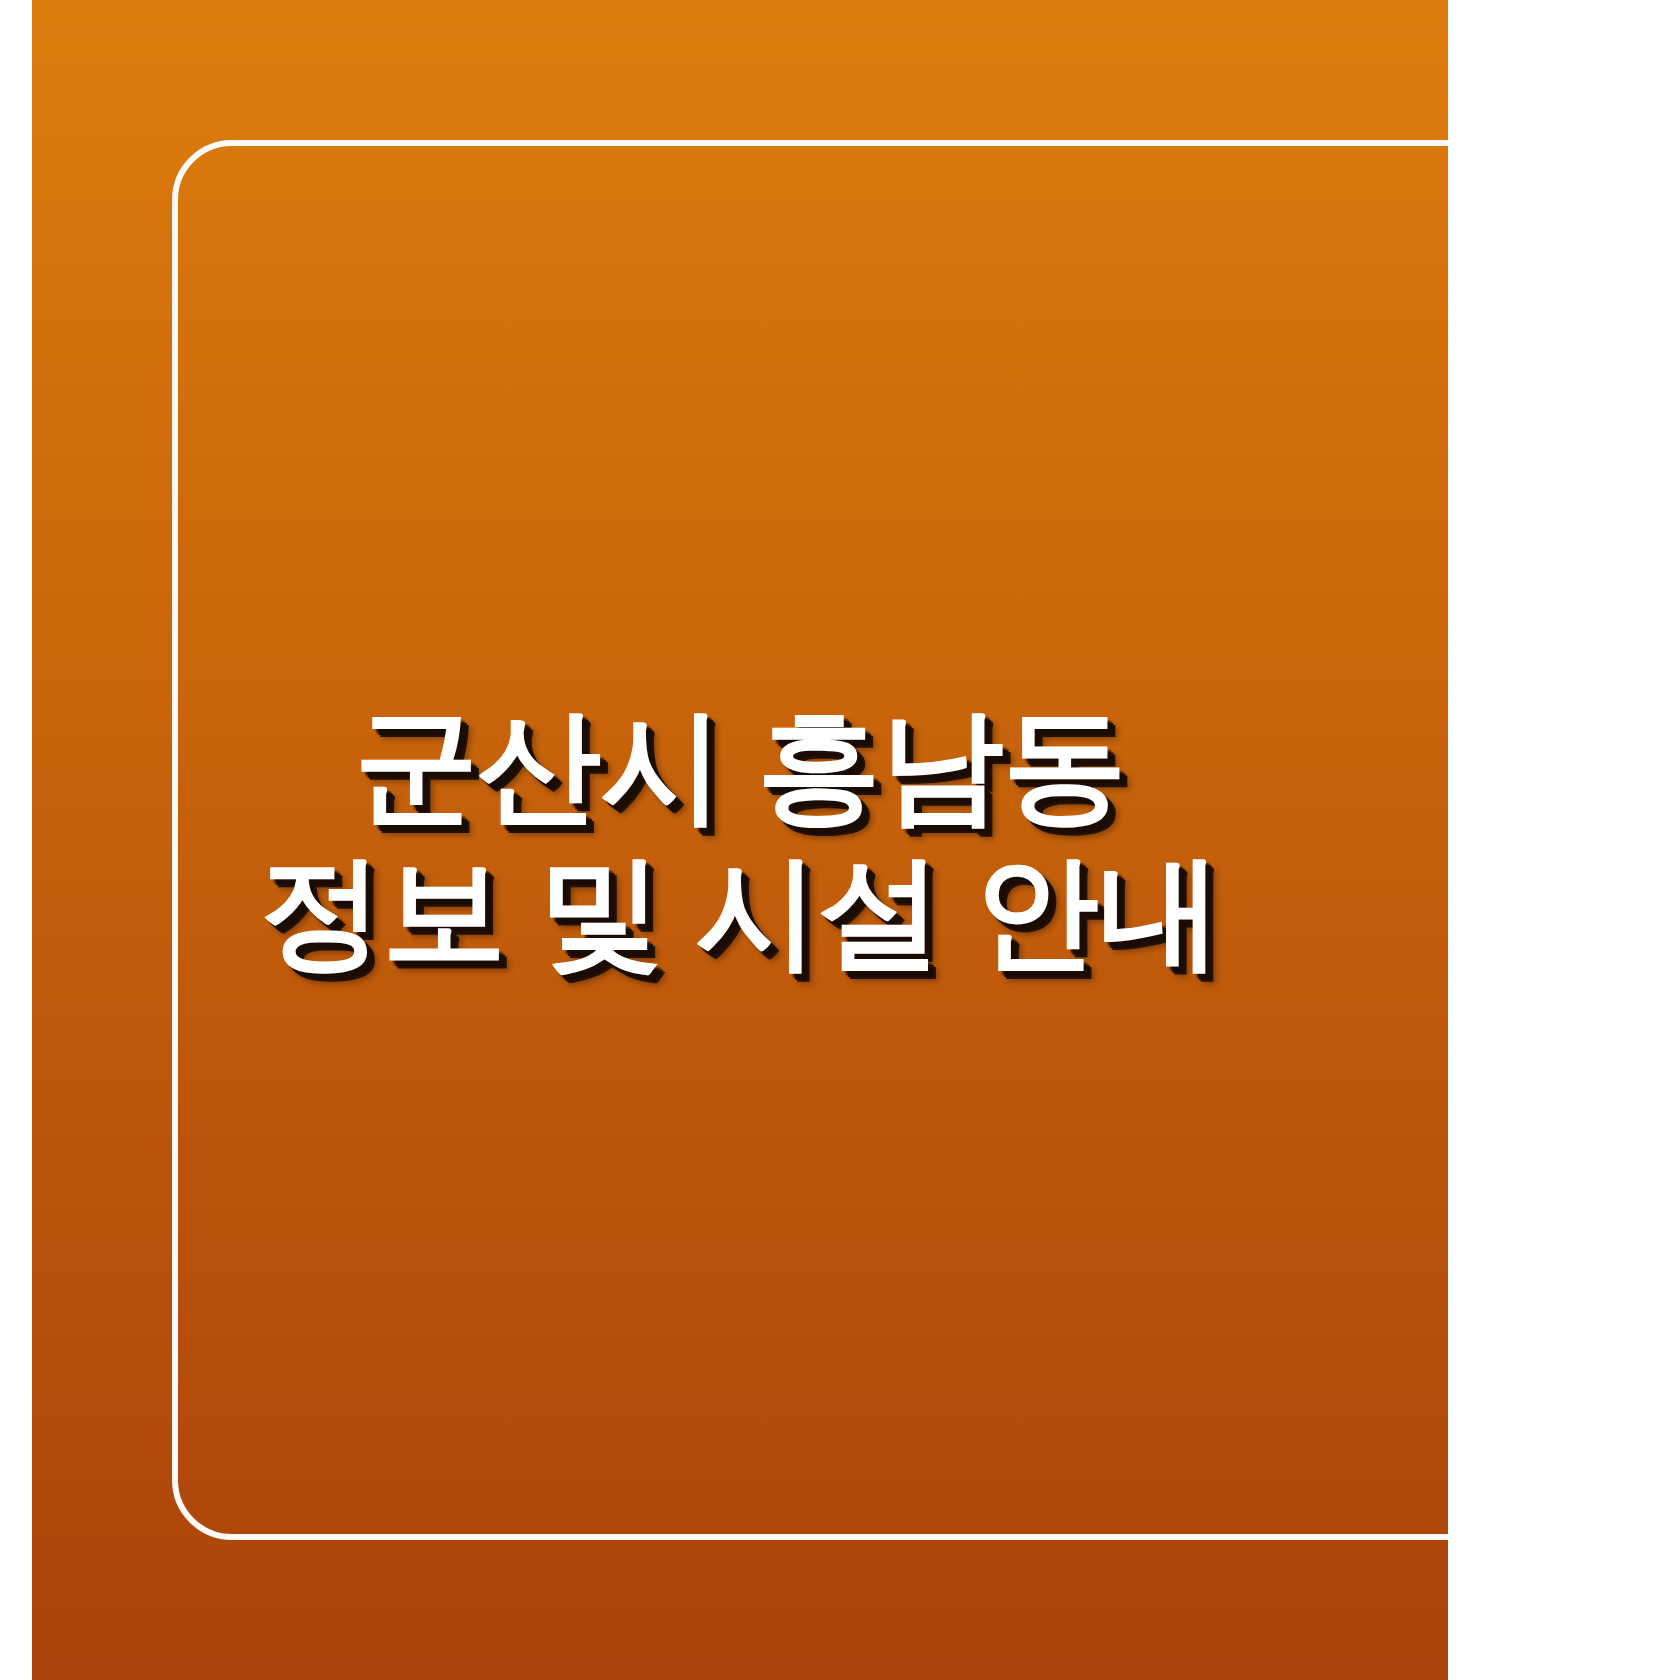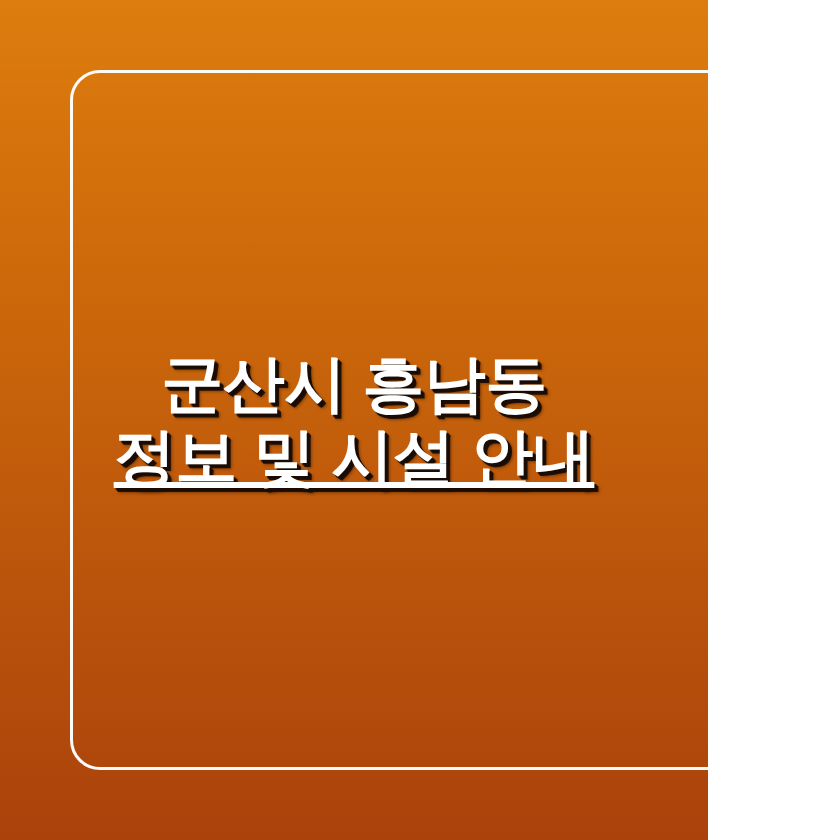--- a/index.html
+++ b/index.html
@@ -77,22 +77,22 @@
     text-shadow:
       4px 4px 0px rgba(26, 12, 4, 0.92),
       3px 3px 0px rgba(26, 12, 4, 0.92),
       2px 2px 1px rgba(26, 12, 4, 0.85),
       5px 5px 3px rgba(26, 12, 4, 0.40);
   }
 </style>
 </head>
 <body>
 
-<div class="canvas" style="--grad-top: #dd7a09; --grad-mid: #c5600b; --grad-bottom: #ae430b; width: 708px; height: 840px;">
+<div class="canvas" style="--grad-top: #dd7a09; --grad-mid: #c5600b; --grad-bottom: #ae430b; width: 708px; height: 840px; margin-left: 16px;">
 
   <div class="frame-border" style="border-color: rgb(253, 251, 247); border-width: 3px; border-radius: 30px; left: 70px; top: 70px; width: 700px; height: 700px;"></div>
 
   <div class="title-block">
     <span class="title-line" style="color: rgb(255, 255, 255);">군산시 흥남동</span>
-    <span class="title-line" style="color: rgb(255, 255, 255); text-decoration: underline;">정보 및 시설 안내</span>
+    <span class="title-line" style="color: rgb(255, 255, 255);">정보 및 시설 안내</span>
   </div>
 
 </div>
 
 </body></html>

